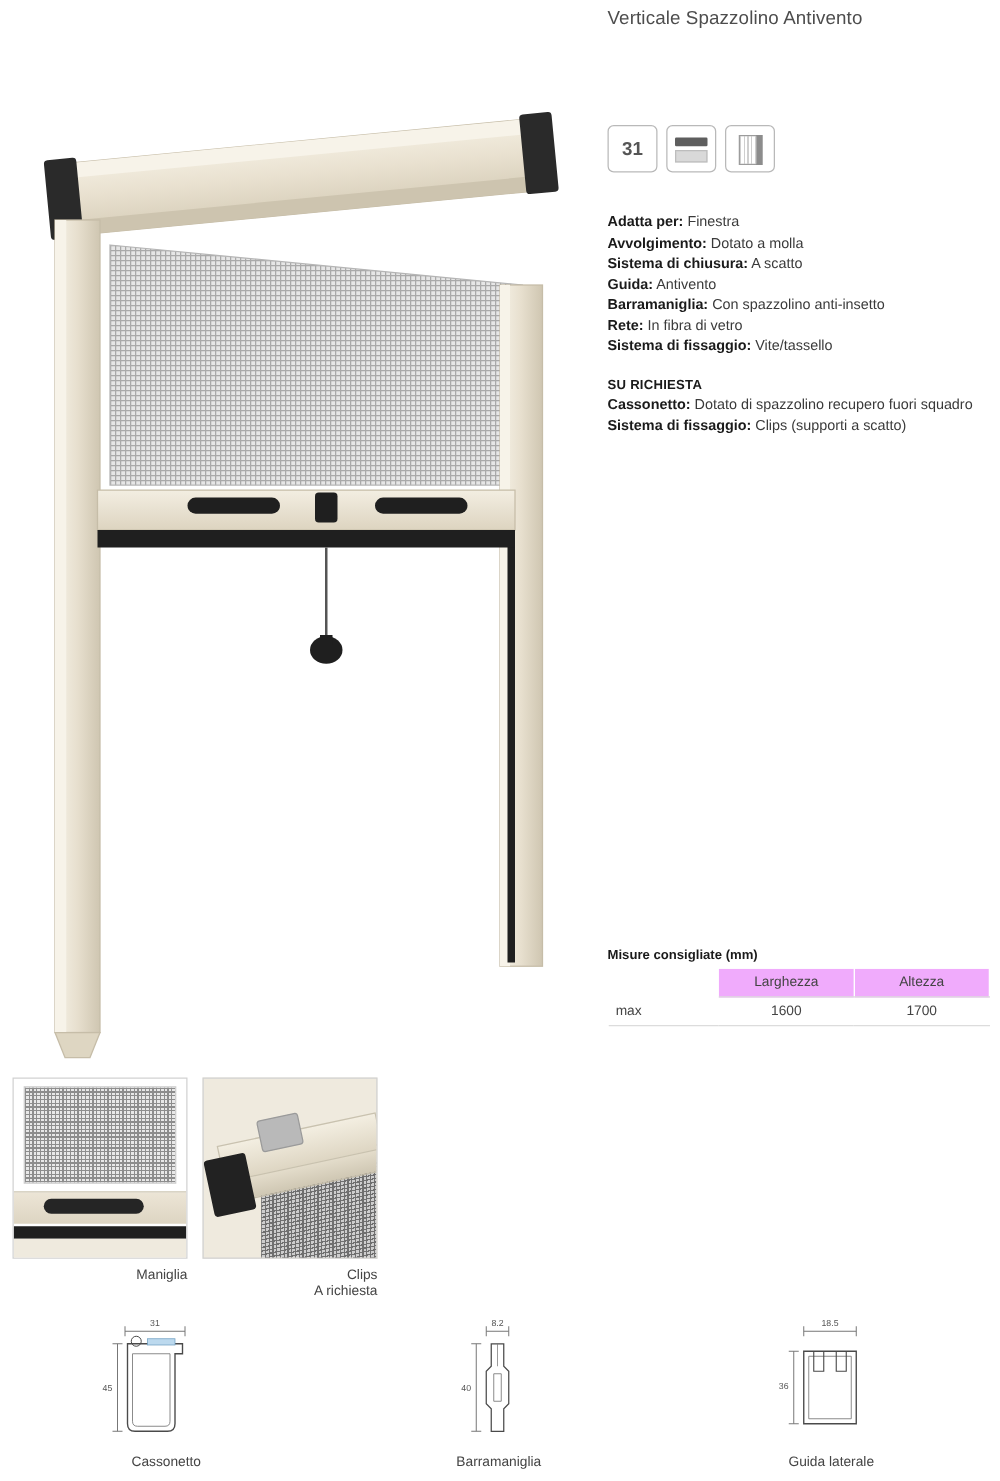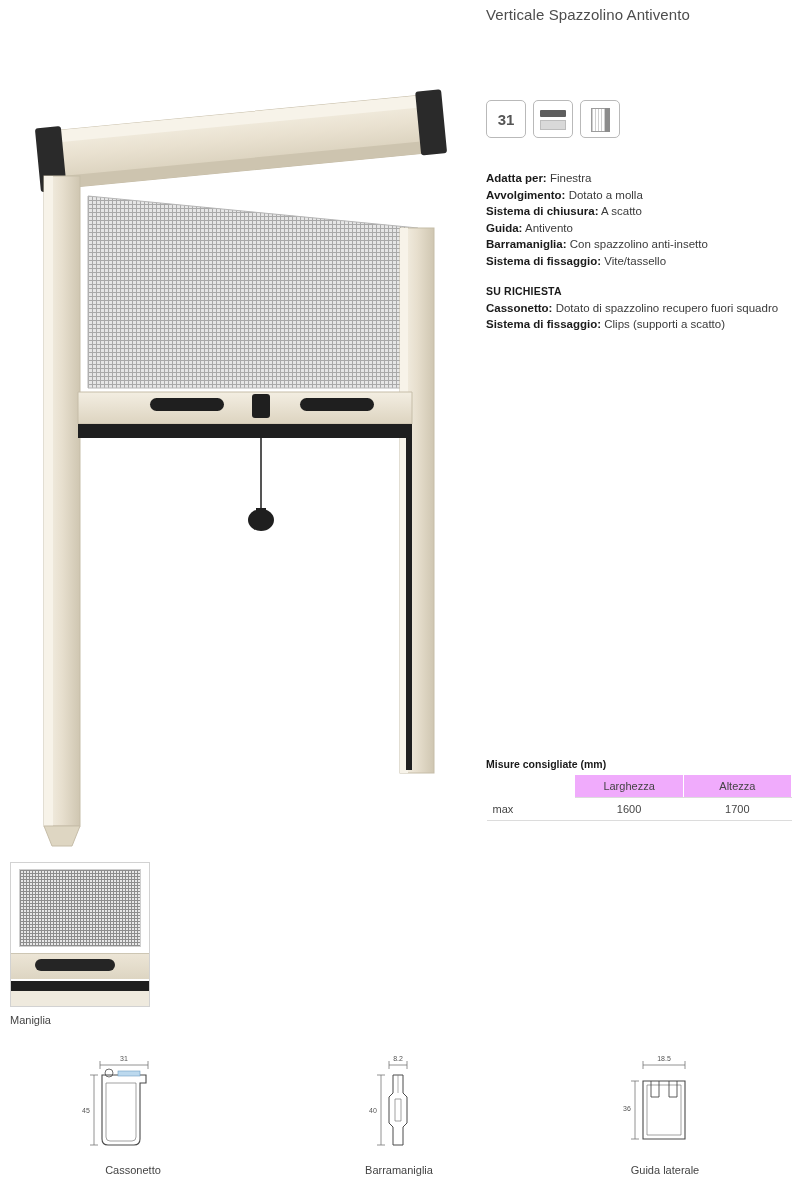--- a/index.html
+++ b/index.html
@@ -161,21 +161,21 @@
   .thumb-wrap { width: 140px; }
   .thumb {
     width: 140px;
     height: 145px;
     border: 1px solid #d2d2d2;
     position: relative;
     overflow: hidden;
     background: #fff;
   }
   .thumb-cap {
-    text-align: left;
+    text-align: right;
     font-size: 11px;
     color: #444;
     margin-top: 7px;
     line-height: 13px;
   }
 
   
   .t1-mesh {
     position:absolute; left:8px; top:6px; right:8px; height:78px;
     background:
@@ -348,20 +348,21 @@
     <span class="vfig"></span>
   </div>
 </div>
 
 <div class="specs">
   <div class="row"><b>Adatta per:</b> <span>Finestra</span></div>
   <div class="row"><b>Avvolgimento:</b> <span>Dotato a molla</span></div>
   <div class="row"><b>Sistema di chiusura:</b> <span>A scatto</span></div>
   <div class="row"><b>Guida:</b> <span>Antivento</span></div>
   <div class="row"><b>Barramaniglia:</b> <span>Con spazzolino anti-insetto</span></div>
+  <div class="row"><b>Rete:</b> <span>In fibra di vetro</span></div>
   <div class="row"><b>Sistema di fissaggio:</b> <span>Vite/tassello</span></div>
 
   <div class="section-head">SU RICHIESTA</div>
   <div class="row"><b>Cassonetto:</b> <span>Dotato di spazzolino recupero fuori squadro</span></div>
   <div class="row"><b>Sistema di fissaggio:</b> <span>Clips (supporti a scatto)</span></div>
 </div>
 
 <div class="measures">
   <div class="measures-title">Misure consigliate (mm)</div>
   <table class="meas">
@@ -388,20 +389,33 @@
     <div class="thumb">
       <span class="t1-mesh"></span>
       <span class="t1-bar"></span>
       <span class="t1-handle"></span>
       <span class="t1-dark"></span>
       <span class="t1-bot"></span>
     </div>
     <div class="thumb-cap">Maniglia</div>
   </div>
 
+  <div class="thumb-wrap">
+    <div class="thumb t2">
+      <span class="t2-mesh"></span>
+      <span class="t2-rail2"></span>
+      <span class="t2-rail"></span>
+      <span class="t2-clip"></span>
+      <span class="t2-black"></span>
+    </div>
+    <div class="thumb-cap">
+      <div>Clips</div>
+      <div>A richiesta</div>
+    </div>
+  </div>
 
 
 </div>
 
 <div class="techs">
 
   <div class="tech">
     <svg class="tech-svg" width="110" height="105" viewBox="0 0 110 105">
 
       <line x1="22" y1="12" x2="70" y2="12" stroke="#777" stroke-width="0.8"></line>

